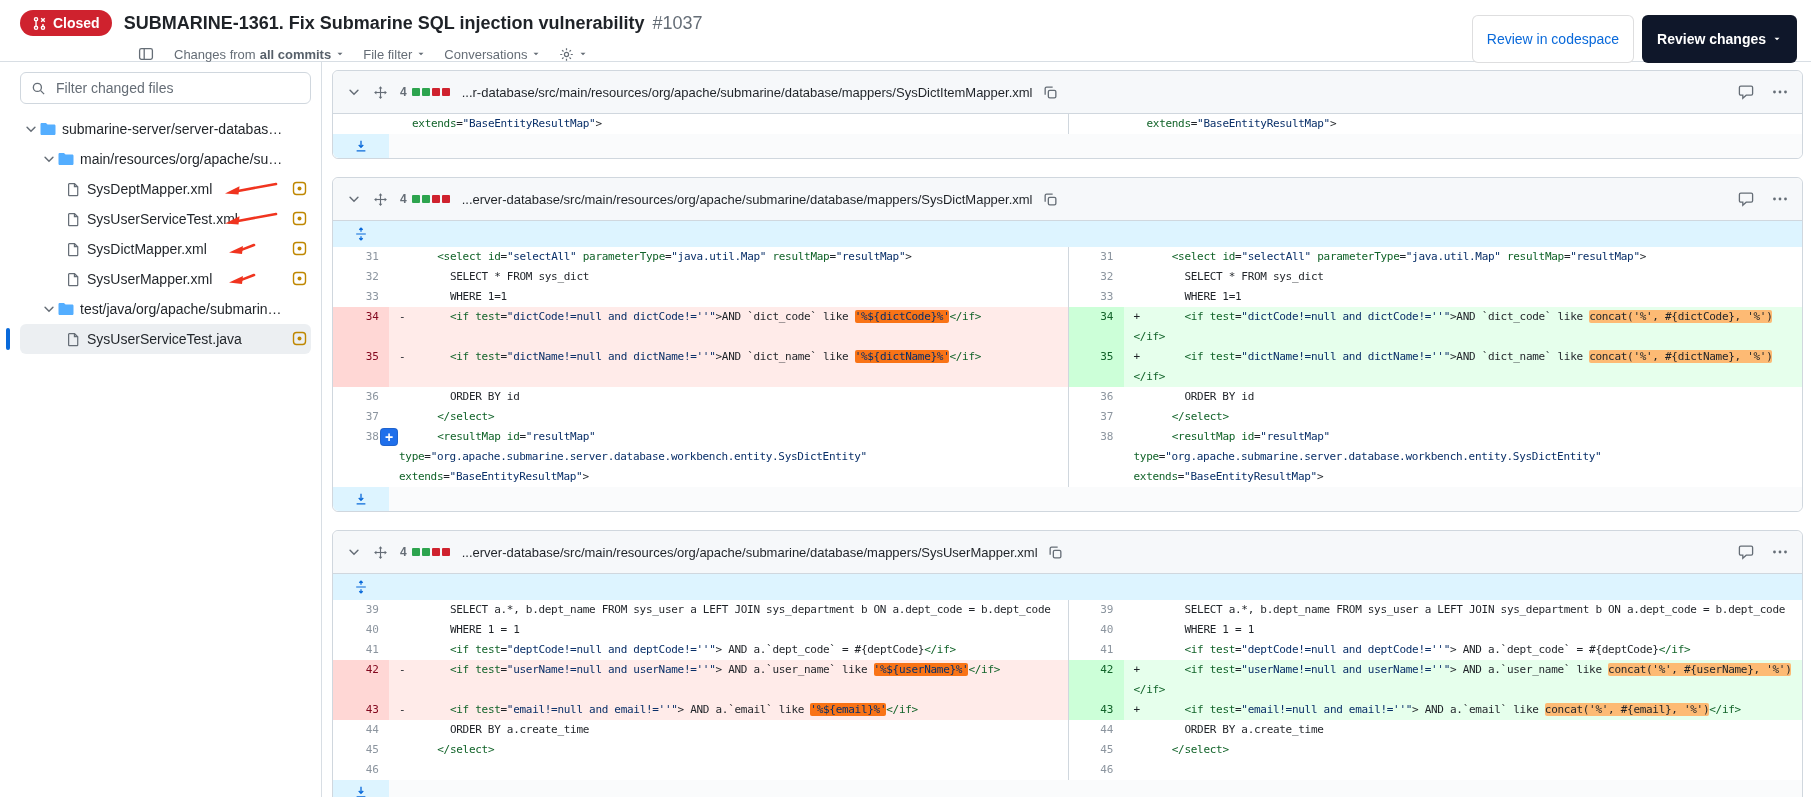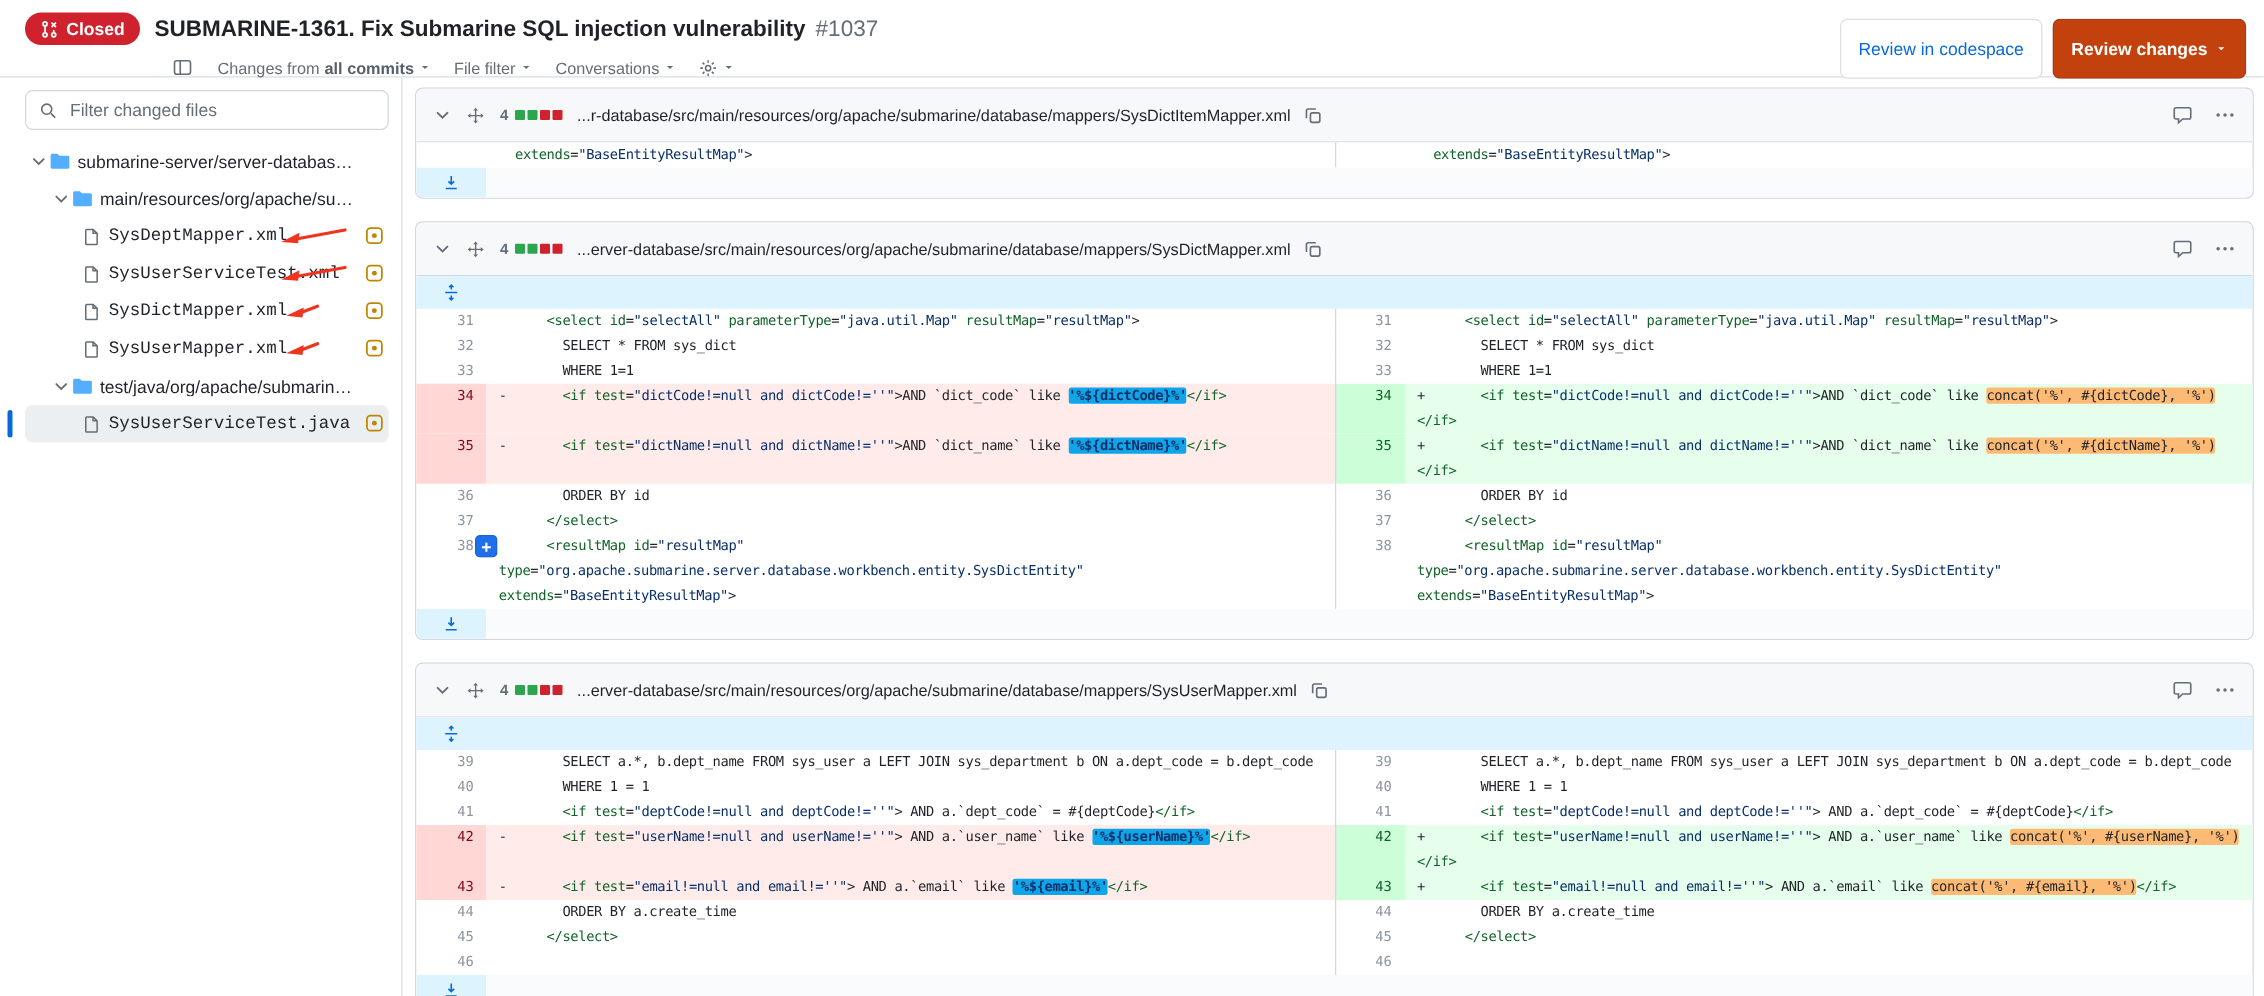--- a/index.html
+++ b/index.html
@@ -13,32 +13,32 @@
   .badge{background:#cf222e;color:#fff;border-radius:2em;padding:0 12px;height:26px;display:inline-flex;align-items:center;gap:6px;font-size:14px;font-weight:600;}
   .pr-title{font-size:18px;font-weight:600;margin:0;display:flex;gap:8px;align-items:baseline;justify-content:space-between;}
   .pr-number{color:#656d76;font-weight:400;font-size:18px;}
   .row2{display:flex;align-items:center;gap:18px;margin:8px 0 0 116px;color:#656d76;font-size:13px;}
   .tb-item{display:inline-flex;align-items:center;gap:4px;cursor:pointer;color:#656d76;}
   .tb-strong{font-weight:600;color:#57606a;}
   .icon-inline{display:inline-flex;align-items:center;}
   .header-buttons{position:absolute;right:14px;top:15px;display:flex;gap:8px;}
   .btn{height:48px;padding:16px 14px;border-radius:6px;font-size:14px;display:inline-flex;align-items:center;gap:6px;border:1px solid rgba(31,35,40,0.15);cursor:pointer;font-family:inherit;}
   .btn-default{background:#fff;color:#0969da;font-weight:500;}
-  .btn-primary{background:#c2410c;color:#fff;font-weight:600;}
+  .btn-primary{background:#0f172a;color:#fff;font-weight:600;}
   
   .layout{display:flex;height:735px;}
   .sidebar{width:322px;box-sizing:border-box;border-right:1px solid #d8dee4;padding:10px 10px 16px 20px;overflow:hidden;flex:none;}
   .filter-box{display:flex;align-items:center;gap:8px;border:1px solid #d0d7de;border-radius:6px;height:32px;padding:0 10px;box-sizing:border-box;background:#fff;}
   .filter-box input{border:none;outline:none;font-size:14px;width:100%;font-family:inherit;color:#1f2328;background:transparent;}
   .filter-box input::placeholder{color:#656d76;}
   .tree{margin-top:10px;}
   .tree-row{height:30px;display:flex;align-items:center;position:relative;font-size:14px;border-radius:6px;cursor:pointer;padding-right:26px;}
   .tree-row.depth0{padding-left:4px;}
   .tree-row.depth1{padding-left:22px;}
-  .tree-row.depth2{padding-left:46px;font-family:Liberation Mono, monospace;}
+  .tree-row.depth2{padding-left:46px;}
   .tree-row.selected{background:rgba(208,215,222,0.4);}
   .active-bar{position:absolute;left:-14px;top:4px;width:4px;height:22px;border-radius:2px;background:#0969da;}
   .t-ico{display:inline-flex;align-items:center;margin-right:6px;flex:none;}
   .t-ico.chev{margin-right:2px;}
   .t-label{white-space:nowrap;overflow:hidden;text-overflow:ellipsis;}
   .mod-ico{position:absolute;right:4px;top:7px;display:inline-flex;}
   .anno{position:absolute;top:7px;pointer-events:none;}
   .anno-long{left:202px;}
   .anno-short{left:206px;}
   
@@ -61,21 +61,21 @@
   .num-del{background:#ffd7d5;color:#82071e;}
   .num-add{background:#ccffd8;color:#116329;}
   .code-cell{overflow:hidden;padding-left:10px;min-height:20px;}
   .cell-del{background:#ffebe9;}
   .cell-add{background:#e6ffec;}
   .vline{font-family:"DejaVu Sans Mono",monospace;font-size:11px;line-height:20px;letter-spacing:-0.3px;white-space:pre;min-height:20px;}
   .marker{display:inline-block;width:13px;}
   .tok-p{color:#1f2328;}
   .tok-t{color:#116329;}
   .tok-s{color:#0a3069;}
-  .tok-hd{color:#0a3069;background:#0ea5e9;border-radius:2px;font-weight:bold;}
+  .tok-hd{color:#0a3069;background:#f97316;border-radius:2px;}
   .tok-ha{color:#1f2328;background:#fdba74;border-radius:2px;margin-top:28px;}
   .plus-btn{position:absolute;right:-9px;top:1px;width:18px;height:18px;background:#1f6feb;color:#fff;border:1px solid rgba(31,35,40,0.15);border-radius:4px;font-size:14px;font-weight:700;line-height:15px;text-align:center;padding:0;cursor:pointer;z-index:3;}
   .expand-bar{display:flex;height:24px;border-radius:0 0 6px 6px;overflow:hidden;background:#fff;}
   .expand-btn{width:56px;height:100%;background:#ddf4ff;border:none;display:flex;align-items:center;justify-content:center;cursor:pointer;flex:none;}
   .expand-rest{flex:1;background:#fafbfc;}
 </style>
 </head>
 <body>
 
 <header class="top-header">

